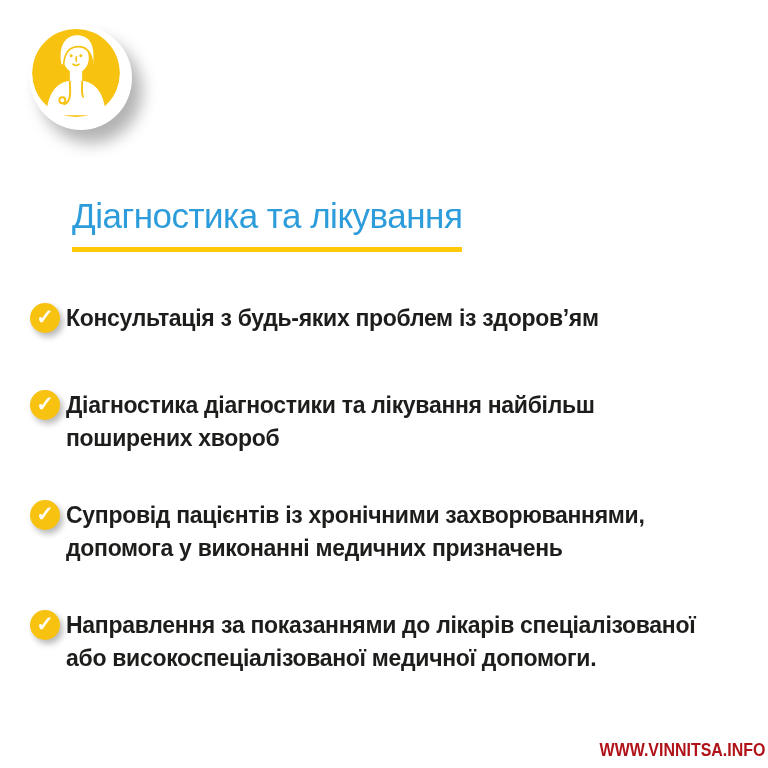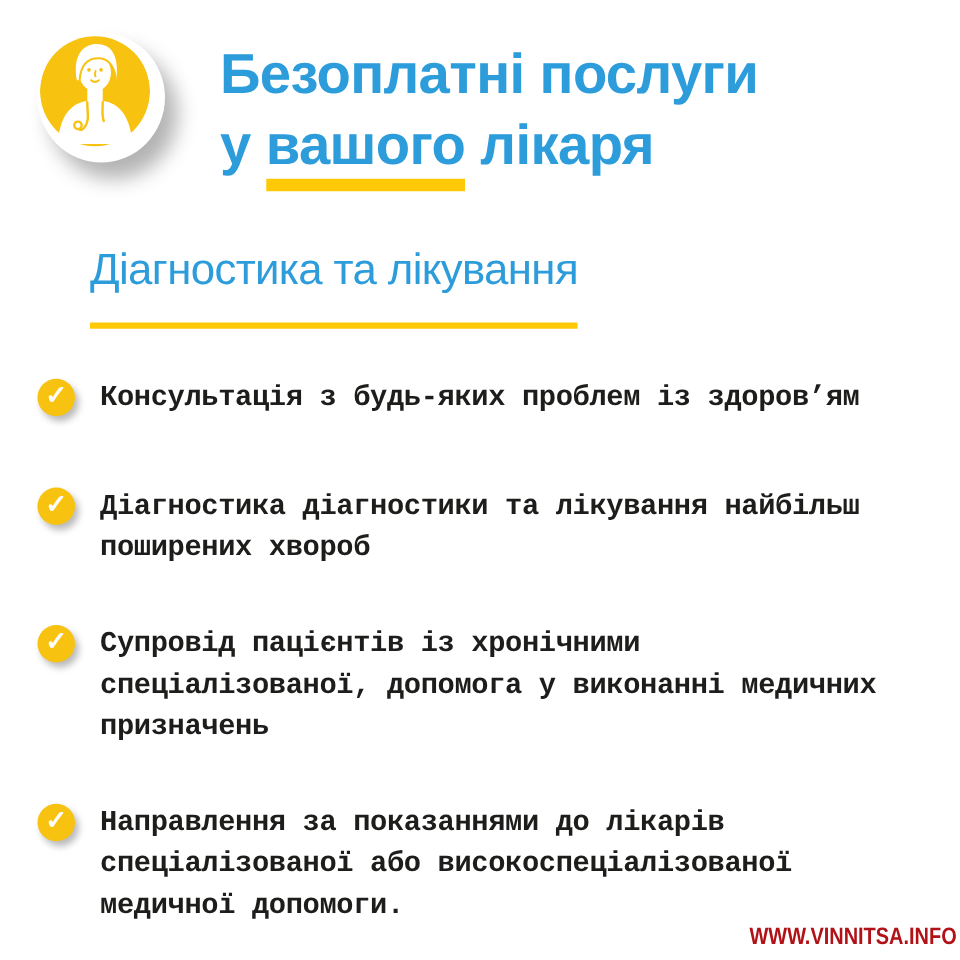--- a/index.html
+++ b/index.html
@@ -44,21 +44,21 @@
   }
 
   
   .subtitle-wrap { position:absolute; top:196px; left:72px; }
   .subtitle {
     display:inline-block;
     color:#2d9cdb;
     font-size:35px;
     font-weight:400;
     letter-spacing:-0.5px;
-    padding-bottom:22px;
+    padding-bottom:11px;
     border-bottom:5px solid #ffc907;
   }
 
   
   .checklist { position:absolute; top:302px; left:30px; right:24px; }
   .item { display:flex; margin-bottom:44px; }
   .item:first-child { margin-bottom:54px; }
   .check {
     flex:0 0 30px;
     width:30px; height:30px;
@@ -66,28 +66,27 @@
     border-radius:50%;
     background:#f8c211;
     color:#ffffff;
     font-size:21px;
     font-weight:700;
     line-height:28px;
     text-align:center;
     box-shadow:3px 4px 6px rgba(0,0,0,0.28);
   }
   .item-text {
-    margin-left:20px;
+    margin-left:6px;
     max-width:652px;
     color:#1d1d1b;
     font-size:23px;
     font-weight:700;
     line-height:33px;
     letter-spacing:-0.3px;
-    font-family:Liberation Mono, monospace;
   }
 
   
   .watermark {
     position:absolute;
     right:3px; bottom:7px;
     color:#b01218;
     font-size:19px;
     font-weight:700;
     letter-spacing:0;
@@ -120,42 +119,38 @@
         </g>
         <g fill="none" stroke="#f8c211" stroke-width="2.2" stroke-linecap="round">
           <path d="M43 60 C43 70 45 76 41 82 C39.5 84.5 37 86 35.5 84.5"></path>
           <path d="M57 60 C57 68 56 72 58 77"></path>
         </g>
         <circle cx="34.5" cy="81" r="3.4" fill="none" stroke="#f8c211" stroke-width="2.2"></circle>
       </svg>
     </div>
   </div>
 
-  <div class="titles">
-    <div class="title-line">Безоплатні послуги</div>
-    <div class="title-line"><span>у </span><span class="u-yellow">вашого</span><span> лікаря</span></div>
-  </div>
 </div>
 
 <div class="subtitle-wrap">
   <span class="subtitle">Діагностика та лікування</span>
 </div>
 
 <div class="checklist">
   <div class="item">
     <span class="check">✓</span>
     <span class="item-text">Консультація з будь-яких проблем із здоров’ям</span>
   </div>
   <div class="item">
     <span class="check">✓</span>
     <span class="item-text">Діагностика діагностики та лікування найбільш поширених хвороб</span>
   </div>
   <div class="item">
     <span class="check">✓</span>
-    <span class="item-text">Супровід пацієнтів із хронічними спеціалізованої, допомога у виконанні медичних призначень</span>
+    <span class="item-text">Супровід пацієнтів із хронічними захворюваннями, допомога у виконанні медичних призначень</span>
   </div>
   <div class="item">
     <span class="check">✓</span>
     <span class="item-text">Направлення за показаннями до лікарів спеціалізованої або високоспеціалізованої медичної допомоги.</span>
   </div>
 </div>
 
 <div class="watermark">WWW.VINNITSA.INFO</div>
 
 </body></html>

